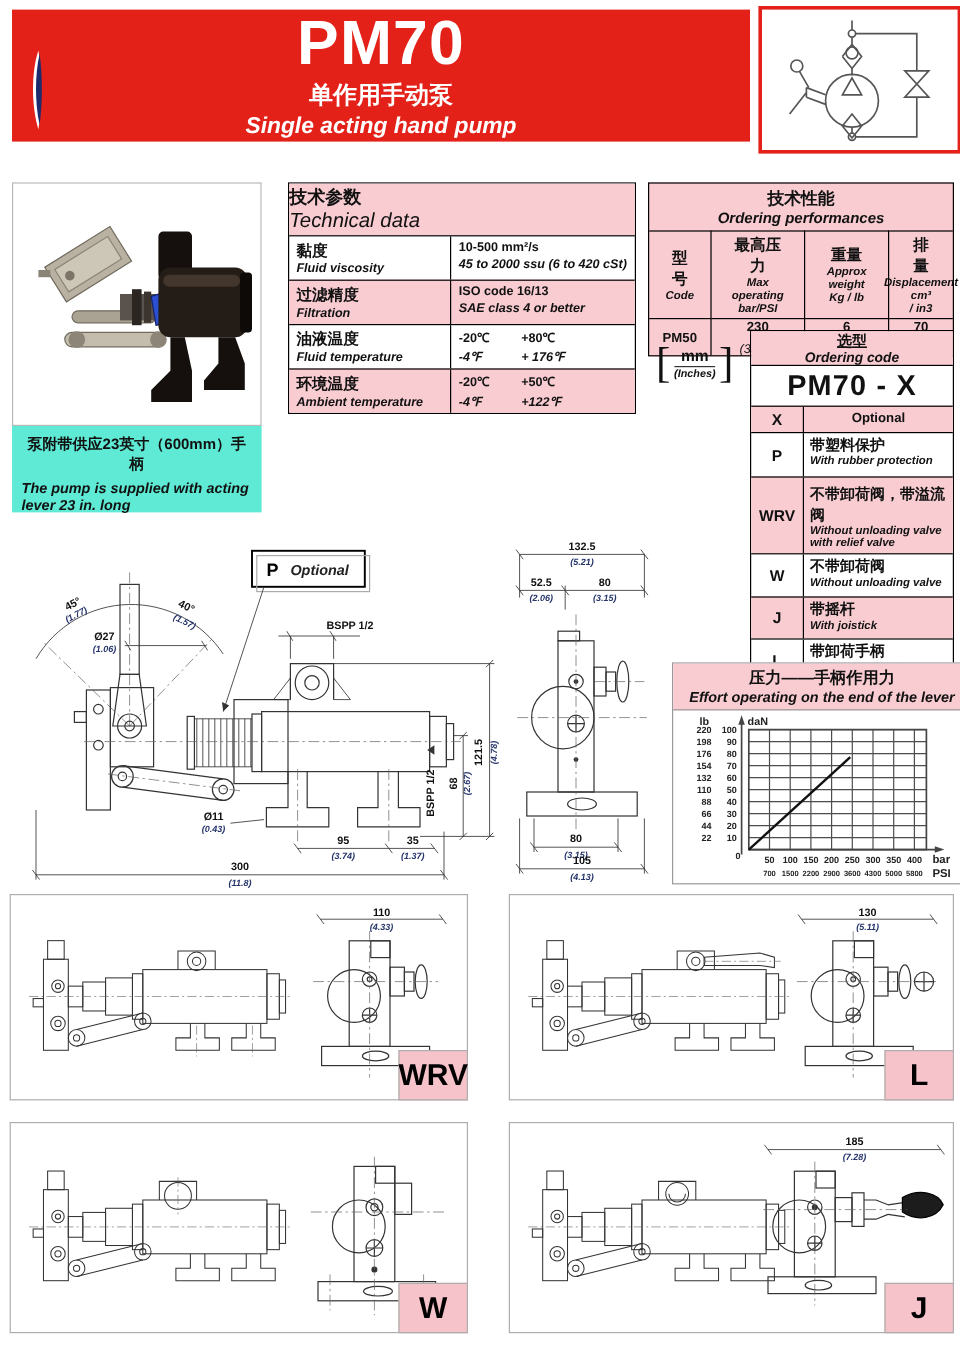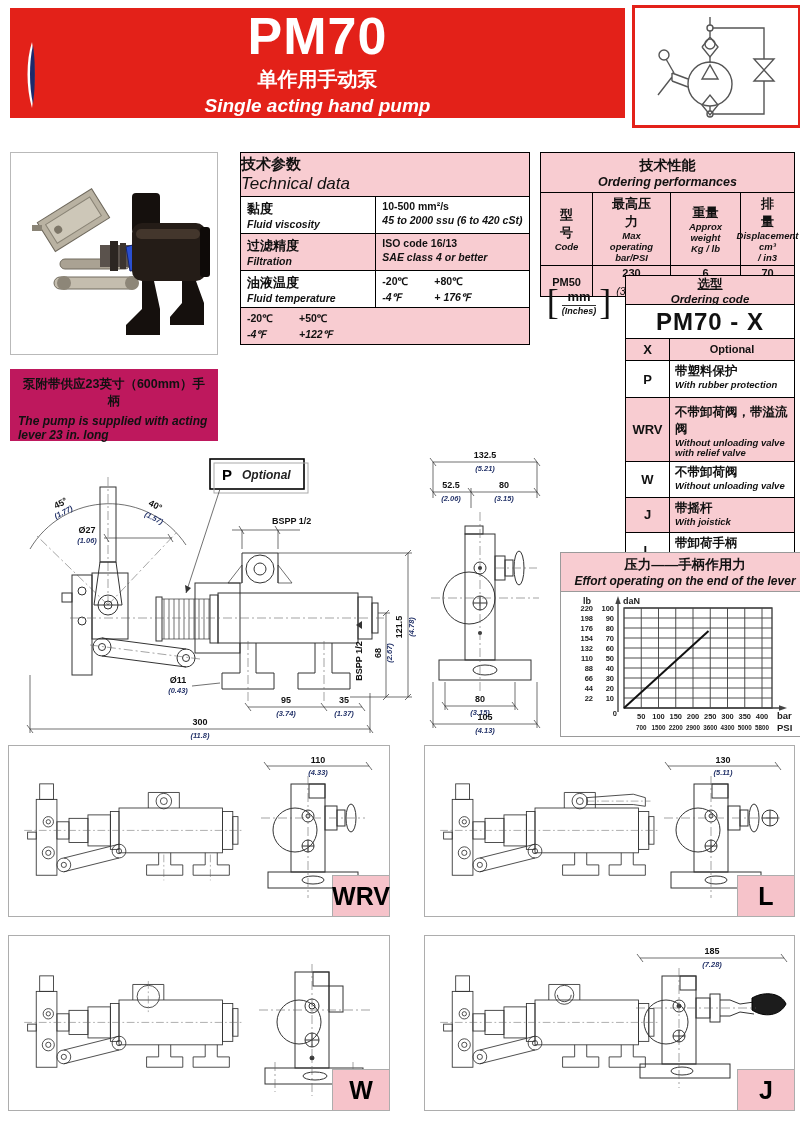--- a/index.html
+++ b/index.html
@@ -17,21 +17,21 @@
   .schem-box{left:632px;top:5px;width:163px;height:117px;background:#fff;border:3px solid #e32119;
              display:flex;align-items:center;justify-content:center;}
 
   
   .pink{background:#f8ccd1;}
   .blk{border:1px solid #000;box-sizing:border-box;}
 
   
   .photo-box{left:10px;top:152px;width:208px;height:203px;border:1px solid #b9b9b9;background:#fff;
              display:flex;align-items:center;justify-content:center;box-sizing:border-box;}
-  .photo-cap{left:10px;top:369px;width:208px;height:72px;background:#be185d;box-sizing:border-box;
+  .photo-cap{left:10px;top:355px;width:208px;height:72px;background:#5eead4;box-sizing:border-box;
              padding:7px 8px 4px 8px;}
   .photo-cap .cn{font-size:12.5px;font-weight:bold;text-align:center;}
   .photo-cap .en{font-size:12px;font-style:italic;font-weight:bold;margin-top:5px;line-height:1.15;}
 
   
   .tdata{left:240px;top:152px;width:290px;}
   .tdata .head{height:43px;display:flex;flex-direction:column;justify-content:center;}
   .tdata .head .cn{font-size:15px;font-weight:bold;}
   .tdata .head .en{font-size:17px;font-weight:normal;font-style:italic;}
   .trow{display:grid;grid-template-columns:47% 53%;border-top:1px solid #000000;}
@@ -216,20 +216,24 @@
       <div class="lc">
           <div class="cn">油液温度</div>
         <div class="en">Fluid temperature</div>
         </div>
       <div class="vc">
           <div class="l1"><span class="va">-20℃</span><span>+80℃</span></div>
         <div class="l2"><span class="va">-4℉</span><span>+ 176℉</span></div>
         </div>
     </div>
     <div class="trow pink">
+      <div class="lc">
+          <div class="cn">环境温度</div>
+        <div class="en">Ambient temperature</div>
+        </div>
       <div class="vc">
           <div class="l1"><span class="va">-20℃</span><span>+50℃</span></div>
         <div class="l2"><span class="va">-4℉</span><span>+122℉</span></div>
         </div>
     </div>
   </div>
 
   <div class="abs perf blk pink">
     <div class="head">
       <div class="cn">技术性能</div>

